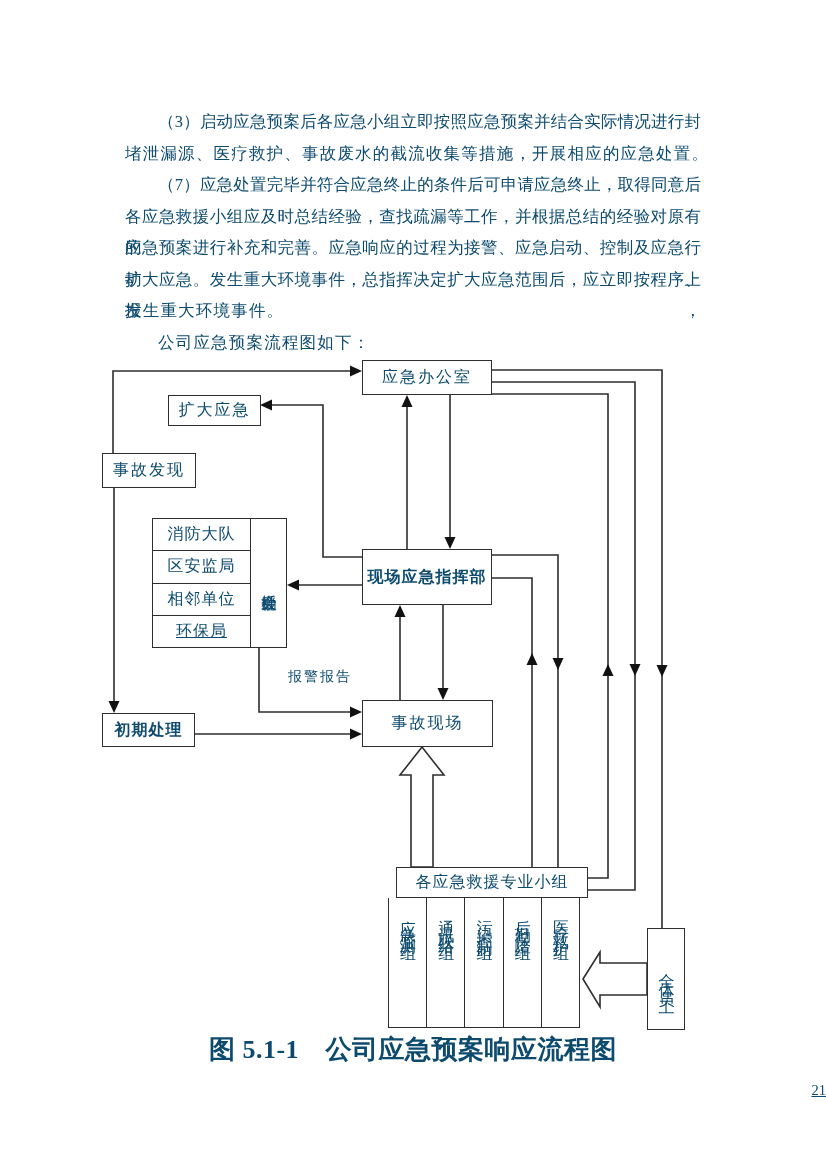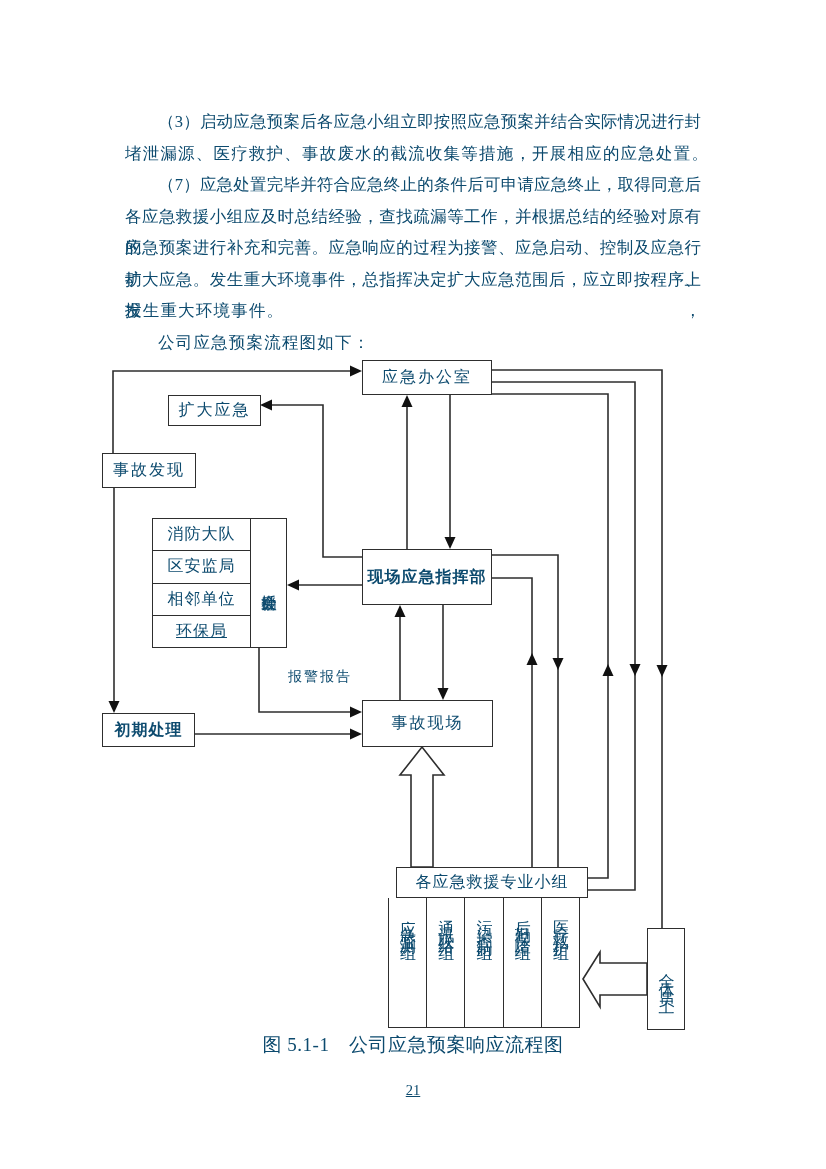--- a/index.html
+++ b/index.html
@@ -53,24 +53,24 @@
   .teamcol:first-child{border-left:none;}
   .teamcol .vtext{font-size:16px;letter-spacing:6.5px;}
   .staffbox{padding:0;}
   .staffbox .vtext{font-size:16px;letter-spacing:9px;}
   .freelabel{
     position:absolute;font-size:14px;letter-spacing:2px;white-space:nowrap;
   }
   
   .caption{
     position:absolute;left:0;top:1032px;width:100%;text-align:center;
-    font-weight:normal;font-size:19px;letter-spacing:0.5px;
+    font-weight:bold;font-size:26px;letter-spacing:0.5px;
   }
   .pagenum{
-    position:absolute;left:0;top:1082px;width:100%;text-align:center;
+    position:absolute;left:0;top:1082px;width:100%;text-align:right;
     font-size:14.5px;
     text-decoration:underline;
   }
   .connector{fill:none;stroke:#2e2e2e;stroke-width:1.6;}
   .ahead{fill:#111;stroke:none;}
   .blockarrow{fill:#ffffff;stroke:#2e2e2e;stroke-width:1.6;}
 </style>
 </head>
 <body>
 

